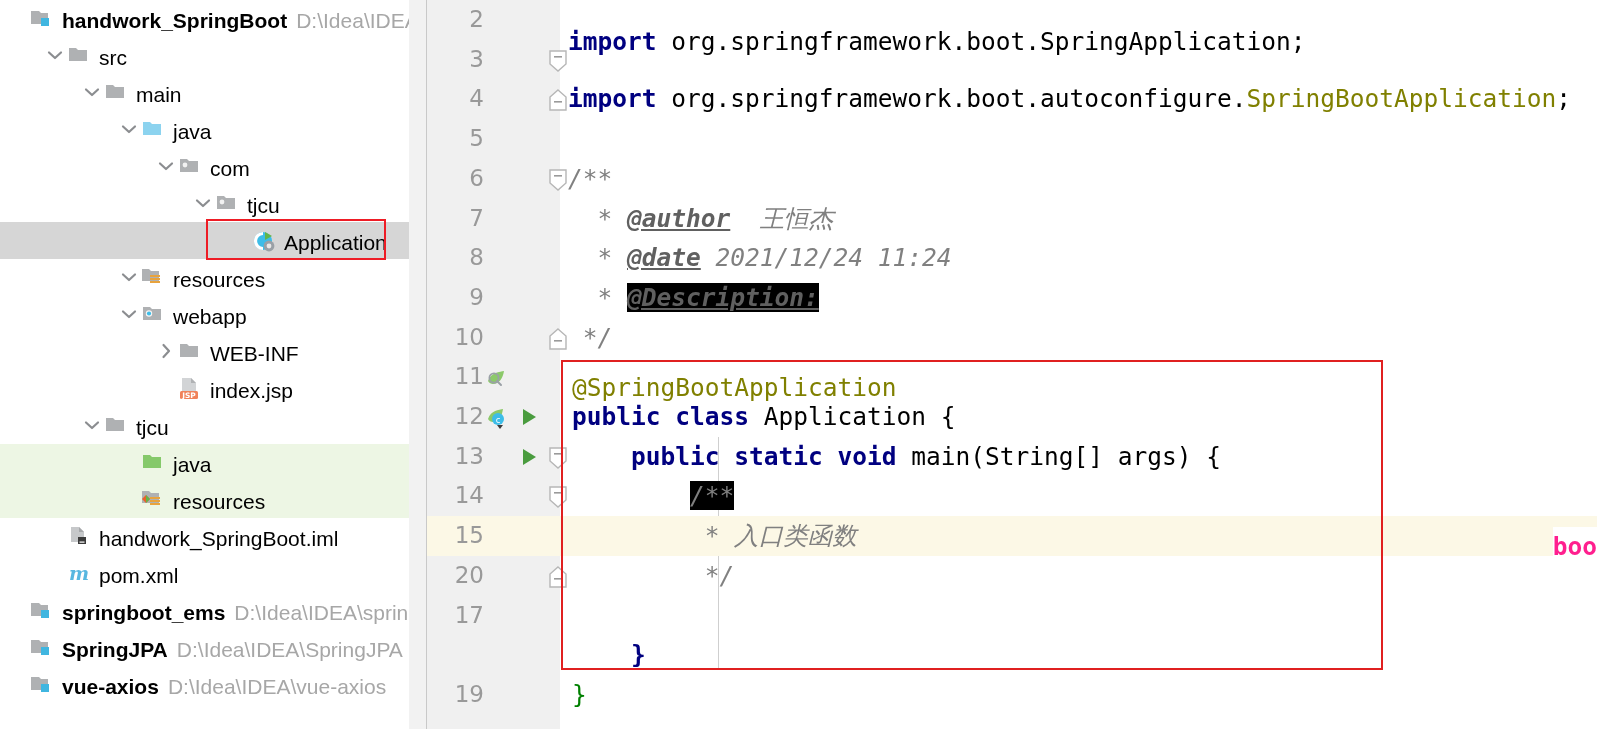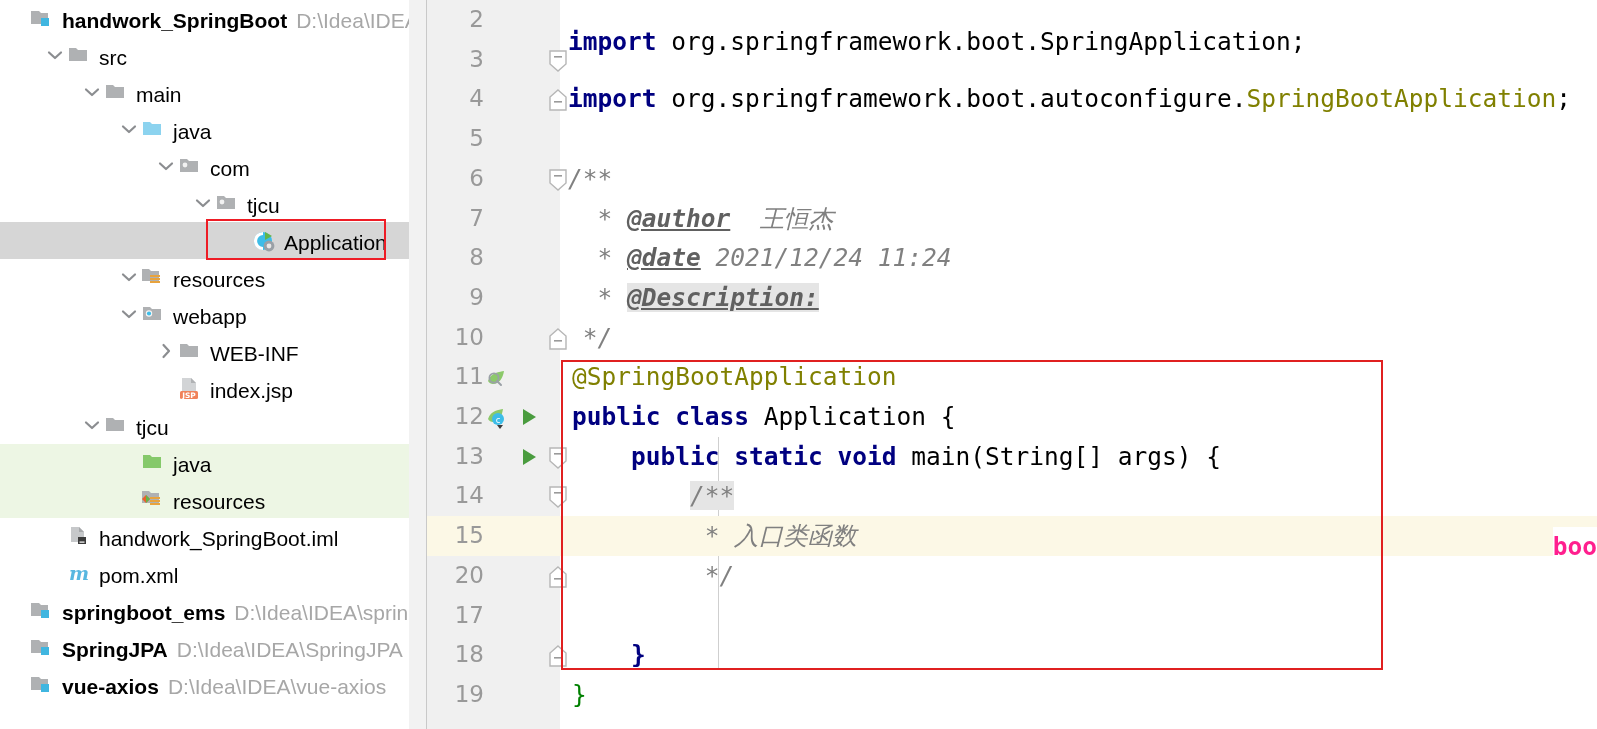--- a/index.html
+++ b/index.html
@@ -74,21 +74,21 @@
     white-space:pre;font-size:24.5px;
   }
   .code-line.hl{background:#fcf8e6;}
   .txt{position:absolute;left:8px;top:0;white-space:pre;}
 
   .k{color:#000080;font-weight:bold;}           
   .plain{color:#000000;}
   .anno{color:#808000;}                          
   .cmt{color:#808080;font-style:italic;}         
   .cmt-tag{color:#606060;font-style:italic;font-weight:bold;text-decoration:underline;}
-  .cmt-hl{background:#e5e5e5;}
+  .cmt-hl{background:#000000;}
   .meth{color:#000000;font-style:italic;}
   .paren{color:#008000;}
   .semi{color:#000000;}
 
   
   .indent-guide{position:absolute;width:1px;background:#cfcfcf;}
 
   
   .anno-code{
     position:absolute;left:561px;top:360px;width:822px;height:310px;
@@ -307,43 +307,36 @@
         <div class="gutter-line" style="top: 555.8px;">
           <span class="lnum">20</span>
           <span class="fold"><svg width="22" height="26" viewBox="0 0 22 26">
               <path d="M11 2l8 7v13H3V9z" fill="#fff" stroke="#b6b6b6" stroke-width="1.4"></path>
               <rect x="7" y="13" width="8" height="1.6" fill="#9a9a9a"></rect>
             </svg></span>
         </div>
         <div class="gutter-line" style="top: 595.5px;">
           <span class="lnum">17</span>
         </div>
-        <div class="gutter-line" style="top: 635.2px;">
-          <span class="lnum">18</span>
-          <span class="fold"><svg width="22" height="26" viewBox="0 0 22 26">
-              <path d="M11 2l8 7v13H3V9z" fill="#fff" stroke="#b6b6b6" stroke-width="1.4"></path>
-              <rect x="7" y="13" width="8" height="1.6" fill="#9a9a9a"></rect>
-            </svg></span>
-        </div>
         <div class="gutter-line" style="top: 674.9px;">
           <span class="lnum">19</span>
         </div>
       </div>
     <div class="code" id="code">
       <div class="indent-guide" style="left:158px;top:437px;height:232px;"></div>
     <div class="code-line" style="top: 0px;"><span class="txt" style="left: 8px;"></span></div>
         <div class="code-line" style="top: 22px;"><span class="txt" style="left: 8px;"><span class="k">import</span><span class="plain"> org.springframework.boot.SpringApplication;</span></span></div>
         <div class="code-line" style="top: 79.4px;"><span class="txt" style="left: 8px;"><span class="k">import</span><span class="plain"> org.springframework.boot.autoconfigure.</span><span class="anno">SpringBootApplication</span><span class="plain">;</span></span></div>
         <div class="code-line" style="top: 119.1px;"><span class="txt" style="left: 8px;"></span></div>
         <div class="code-line" style="top: 158.8px;"><span class="txt" style="left: 8px;"><span class="cmt">/**</span></span></div>
         <div class="code-line" style="top: 198.5px;"><span class="txt" style="left: 8px;"><span class="cmt">  * </span><span class="cmt-tag">@author</span><span class="cmt">  王恒杰</span></span></div>
         <div class="code-line" style="top: 238.2px;"><span class="txt" style="left: 8px;"><span class="cmt">  * </span><span class="cmt-tag">@date</span><span class="cmt"> 2021/12/24 11:24</span></span></div>
         <div class="code-line" style="top: 277.9px;"><span class="txt" style="left: 8px;"><span class="cmt">  * </span><span class="cmt-tag cmt-hl">@Description:</span></span></div>
         <div class="code-line" style="top: 317.6px;"><span class="txt" style="left: 8px;"><span class="cmt"> */</span></span></div>
-        <div class="code-line" style="top: 357px;"><span class="txt" style="left: 12px;"><span class="anno">@SpringBootApplication</span></span></div>
+        <div class="code-line" style="top: 368px;"><span class="txt" style="left: 12px;"><span class="anno">@SpringBootApplication</span></span></div>
         <div class="code-line" style="top: 397px;"><span class="txt" style="left: 12px;"><span class="k">public</span><span class="plain"> </span><span class="k">class</span><span class="plain"> Application {</span></span></div>
         <div class="code-line" style="top: 436.7px;"><span class="txt" style="left: 12px;"><span class="plain">    </span><span class="k">public</span><span class="plain"> </span><span class="k">static</span><span class="plain"> </span><span class="k">void</span><span class="plain"> main(String[] args) {</span></span></div>
         <div class="code-line" style="top: 476.4px;"><span class="txt" style="left: 12px;"><span class="plain">        </span><span class="cmt cmt-hl">/**</span></span></div>
         <div class="code-line hl" style="top: 516.1px;"><span class="txt" style="left: 12px;"><span class="plain">         </span><span class="cmt">* 入口类函数</span></span></div>
         <div class="code-line" style="top: 555.8px;"><span class="txt" style="left: 12px;"><span class="plain">         </span><span class="cmt">*/</span></span></div>
         <div class="code-line" style="top: 635.2px;"><span class="txt" style="left: 12px;"><span class="plain">    </span><span class="k">}</span></span></div>
         <div class="code-line" style="top: 674.9px;"><span class="txt" style="left: 12px;"><span class="paren">}</span></span></div>
       </div>
 
     <div class="pink-frag">boo</div>

